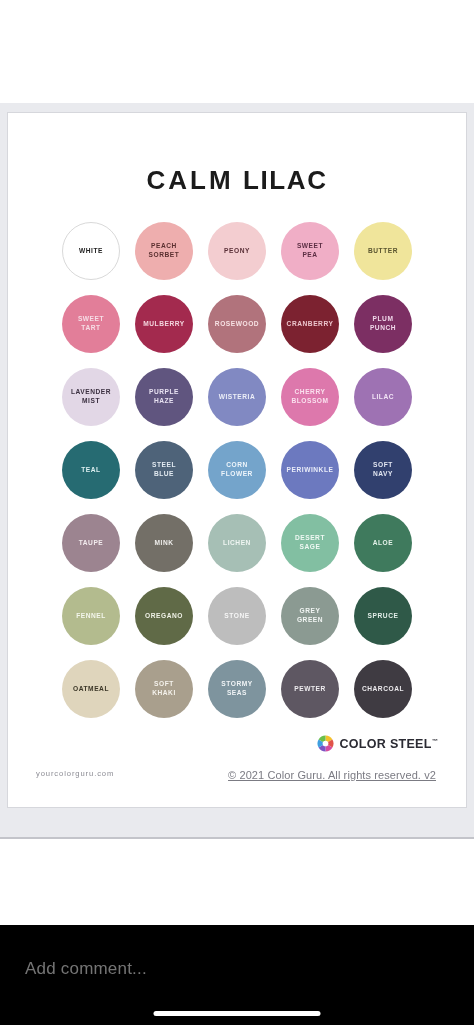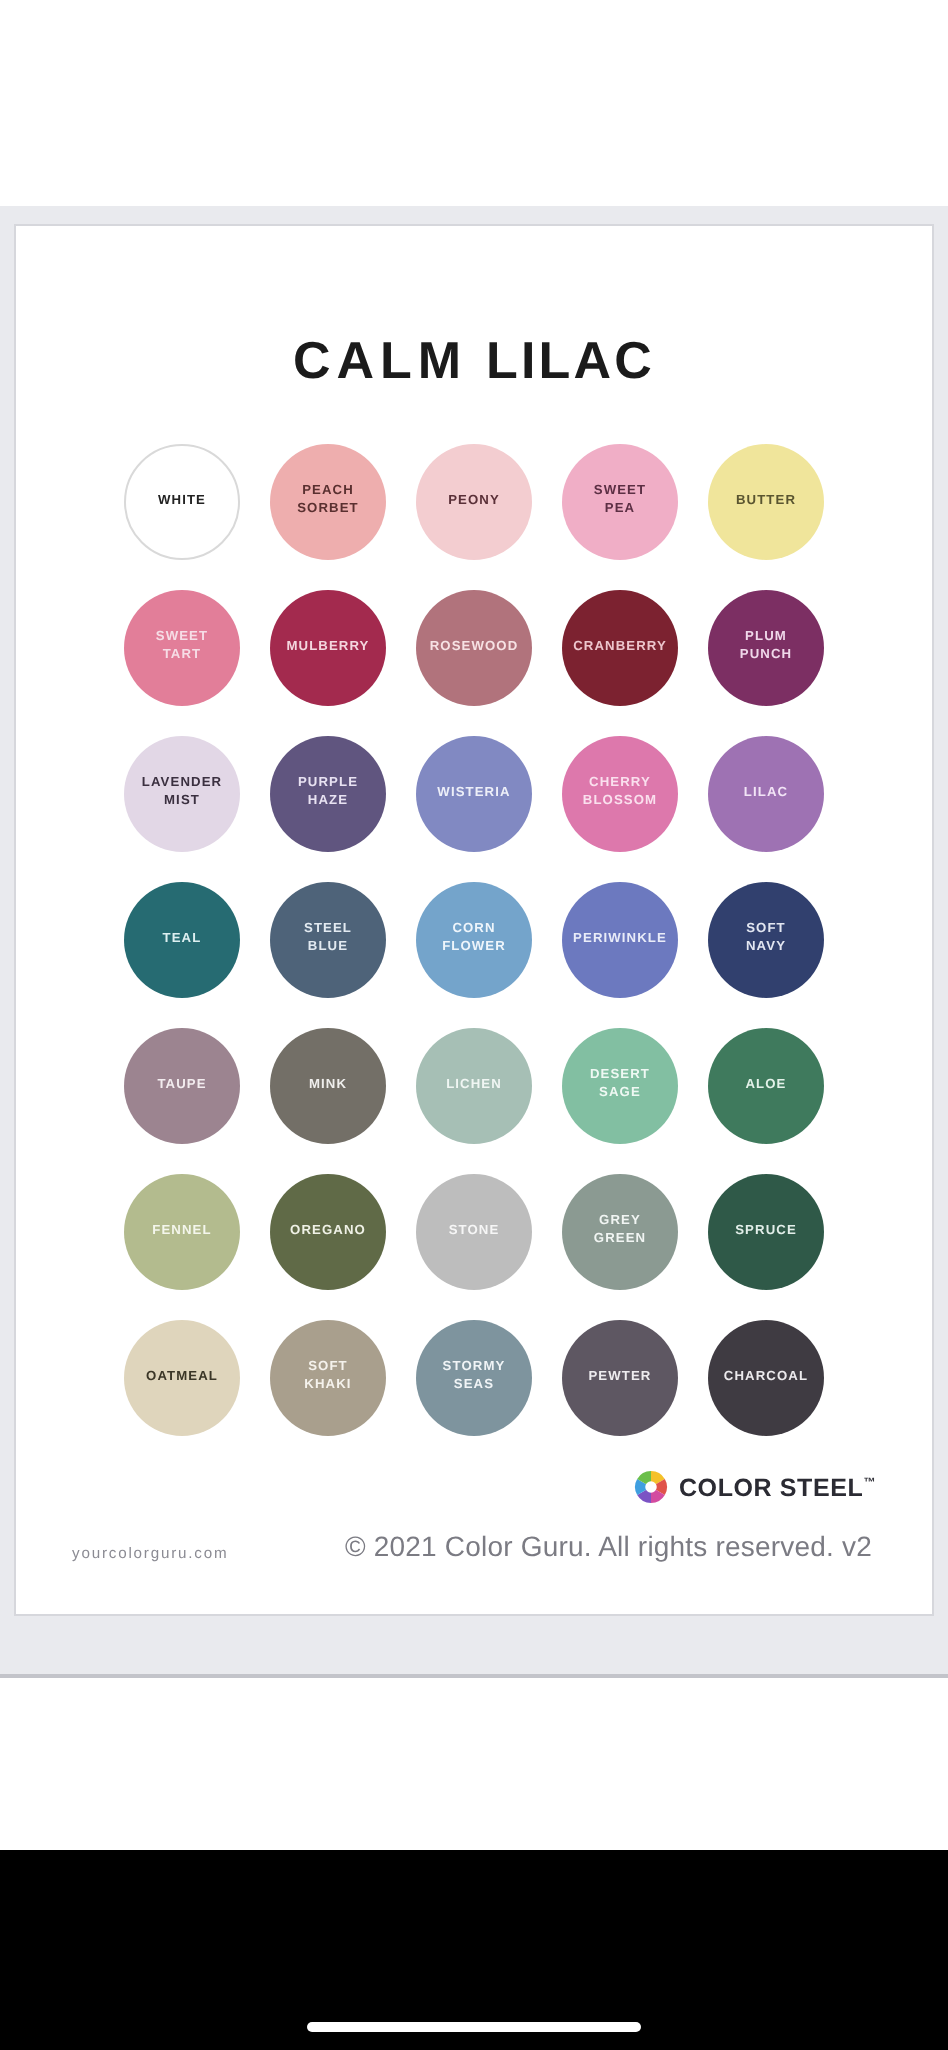--- a/index.html
+++ b/index.html
@@ -115,32 +115,33 @@
     vertical-align: super;
     color: #2b2b33;
     font-weight: 700;
   }
   .footer-row {
     position: absolute;
     left: 28px; right: 28px;
     bottom: 0;
     display: flex;
     justify-content: space-between;
-    align-items: flex-end;
+    align-items: flex-start;
   }
   .site-url {
     font-size: 7.6px;
     letter-spacing: 0.9px;
     color: #8b8b93;
   }
   .copyright {
-    font-size: 14px;
+    font-size: 11px;
     letter-spacing: 0.1px;
     color: #7b7b83;
     margin-right: 2px;
+    text-decoration: underline;
   }
 
   
   .below-strip {
     position: absolute;
     top: 821px; left: 0;
     width: 474px;
     height: 16px;
     background: #e9eaee;
   }
@@ -370,16 +371,17 @@
       </div>
 
     </div>
   </div>
 
   <div class="below-strip"></div>
   <div class="divider-line"></div>
   <div class="white-pad"></div>
 
   <div class="bottom-bar">
+    <input class="comment-input" type="text" placeholder="Add comment..." style="">
     <div class="home-indicator"></div>
   </div>
 
 </div>
 
 </body></html>

